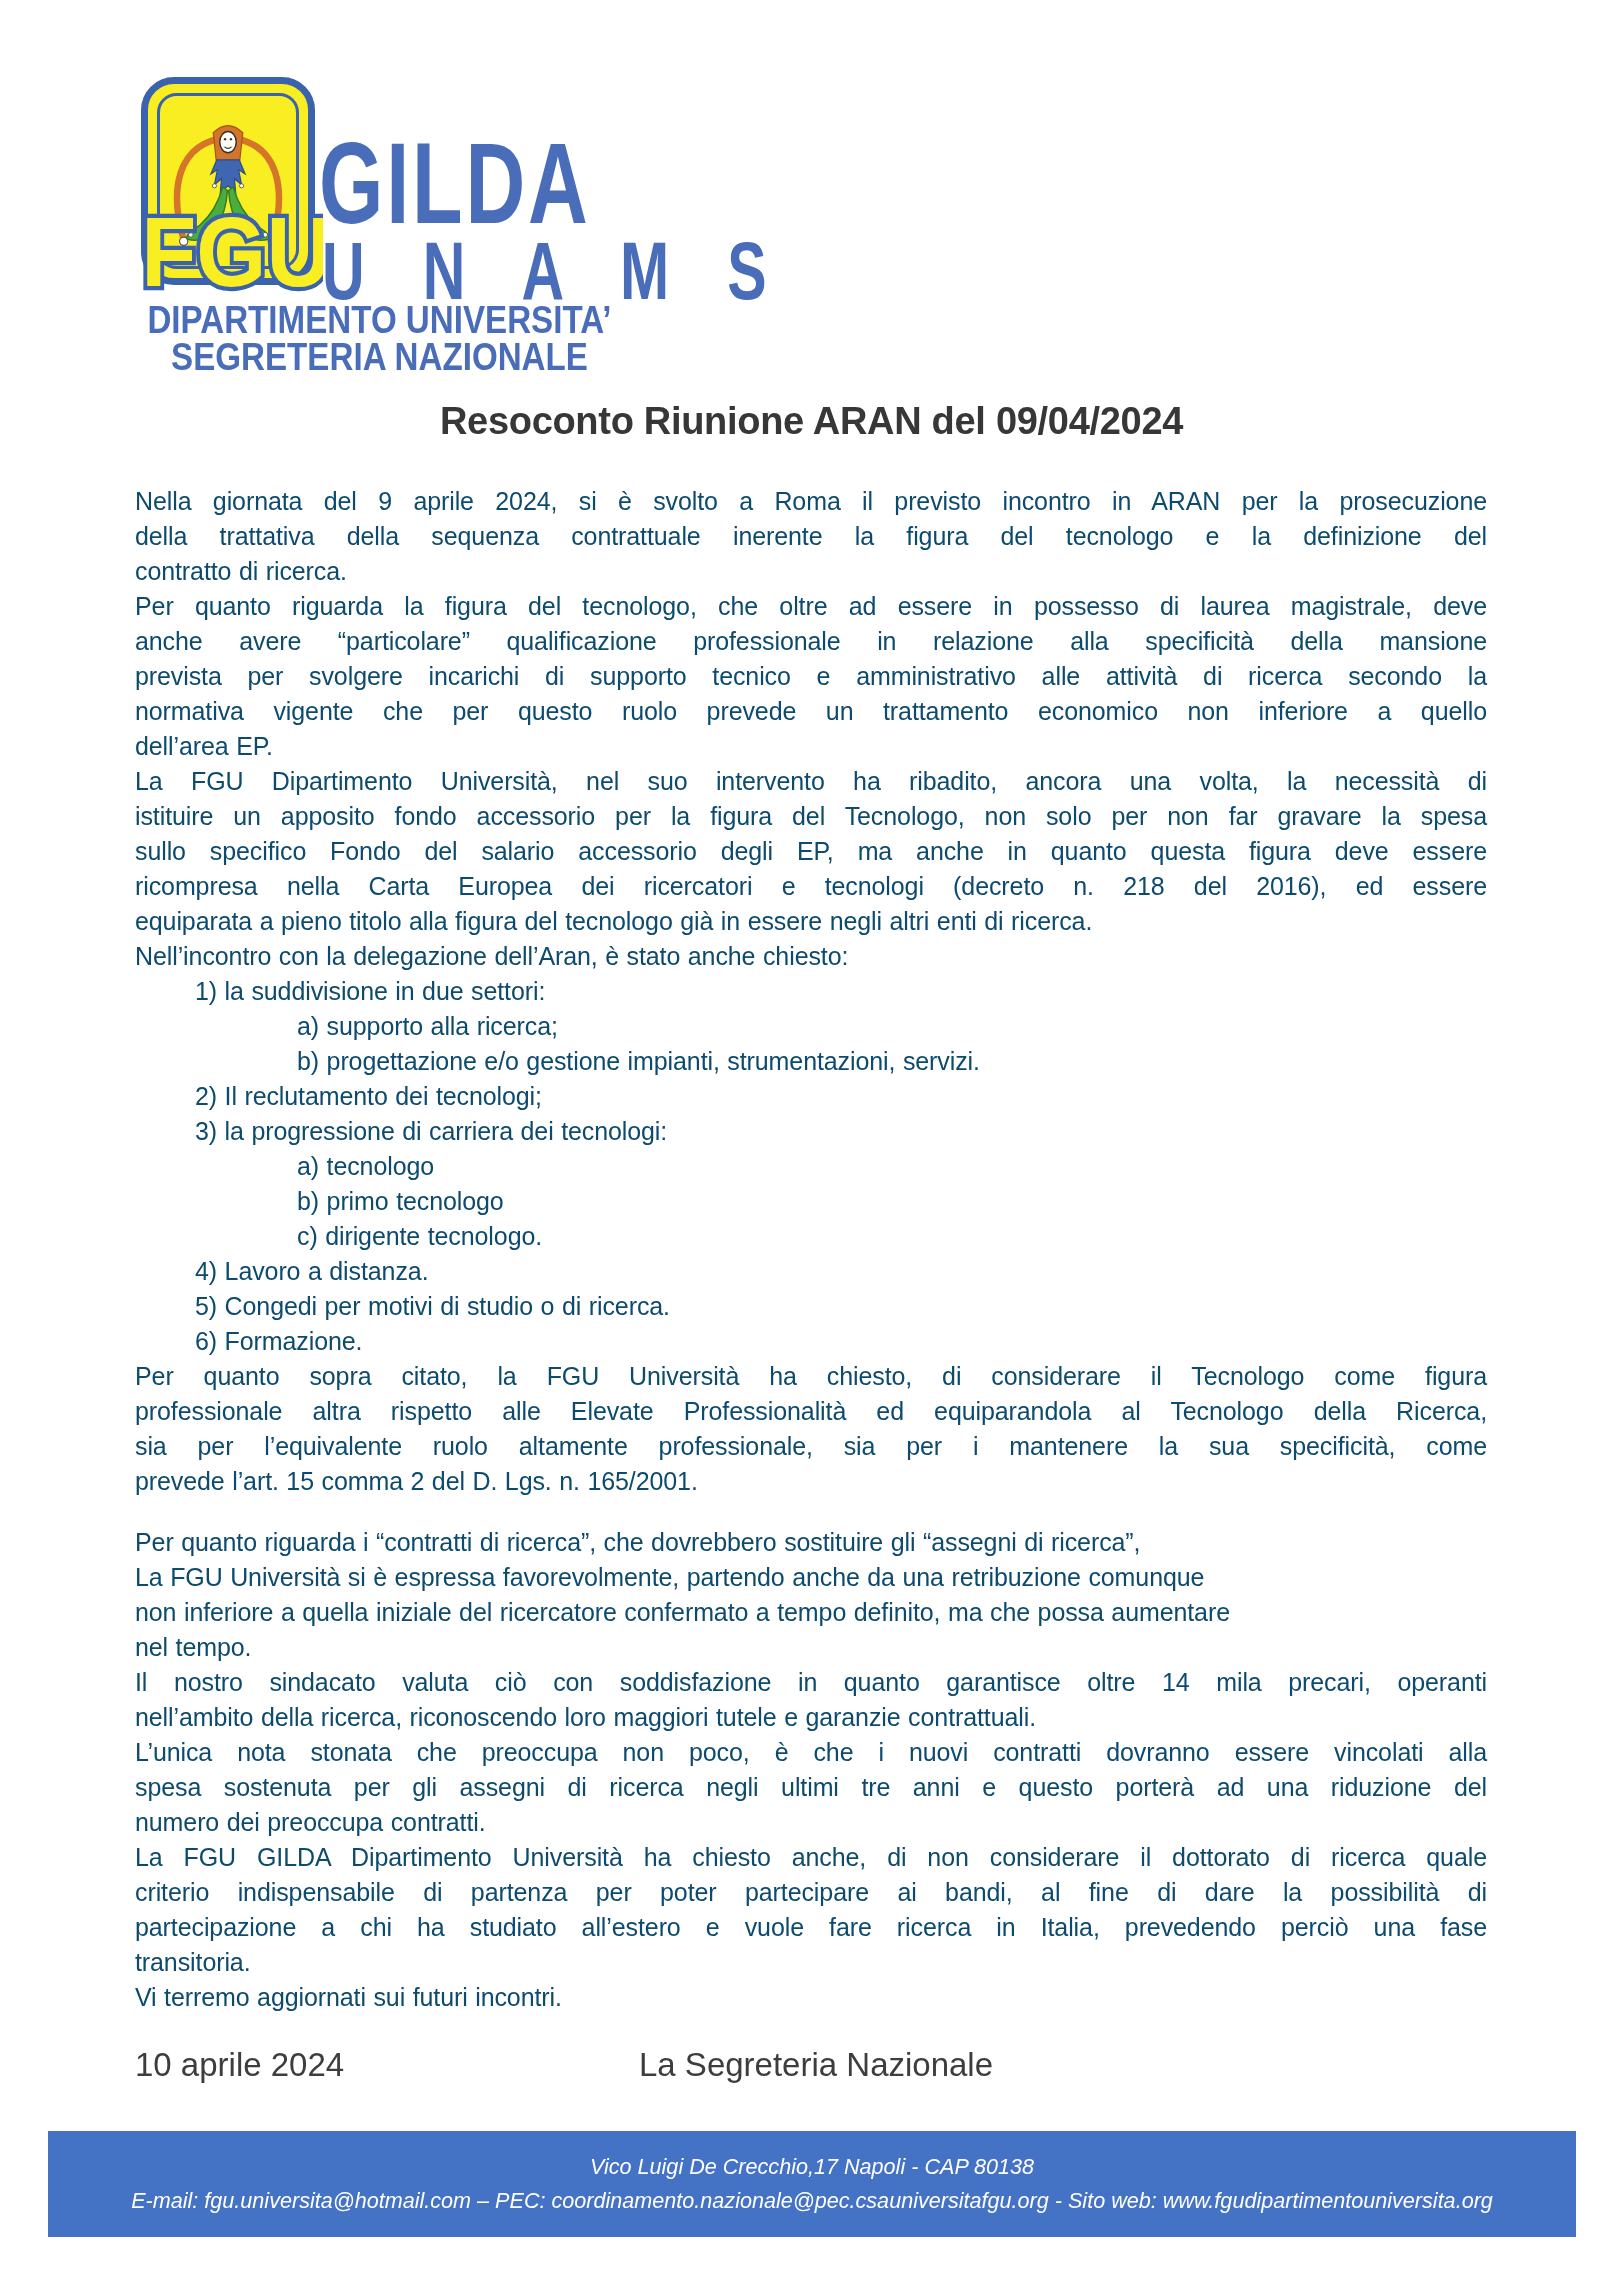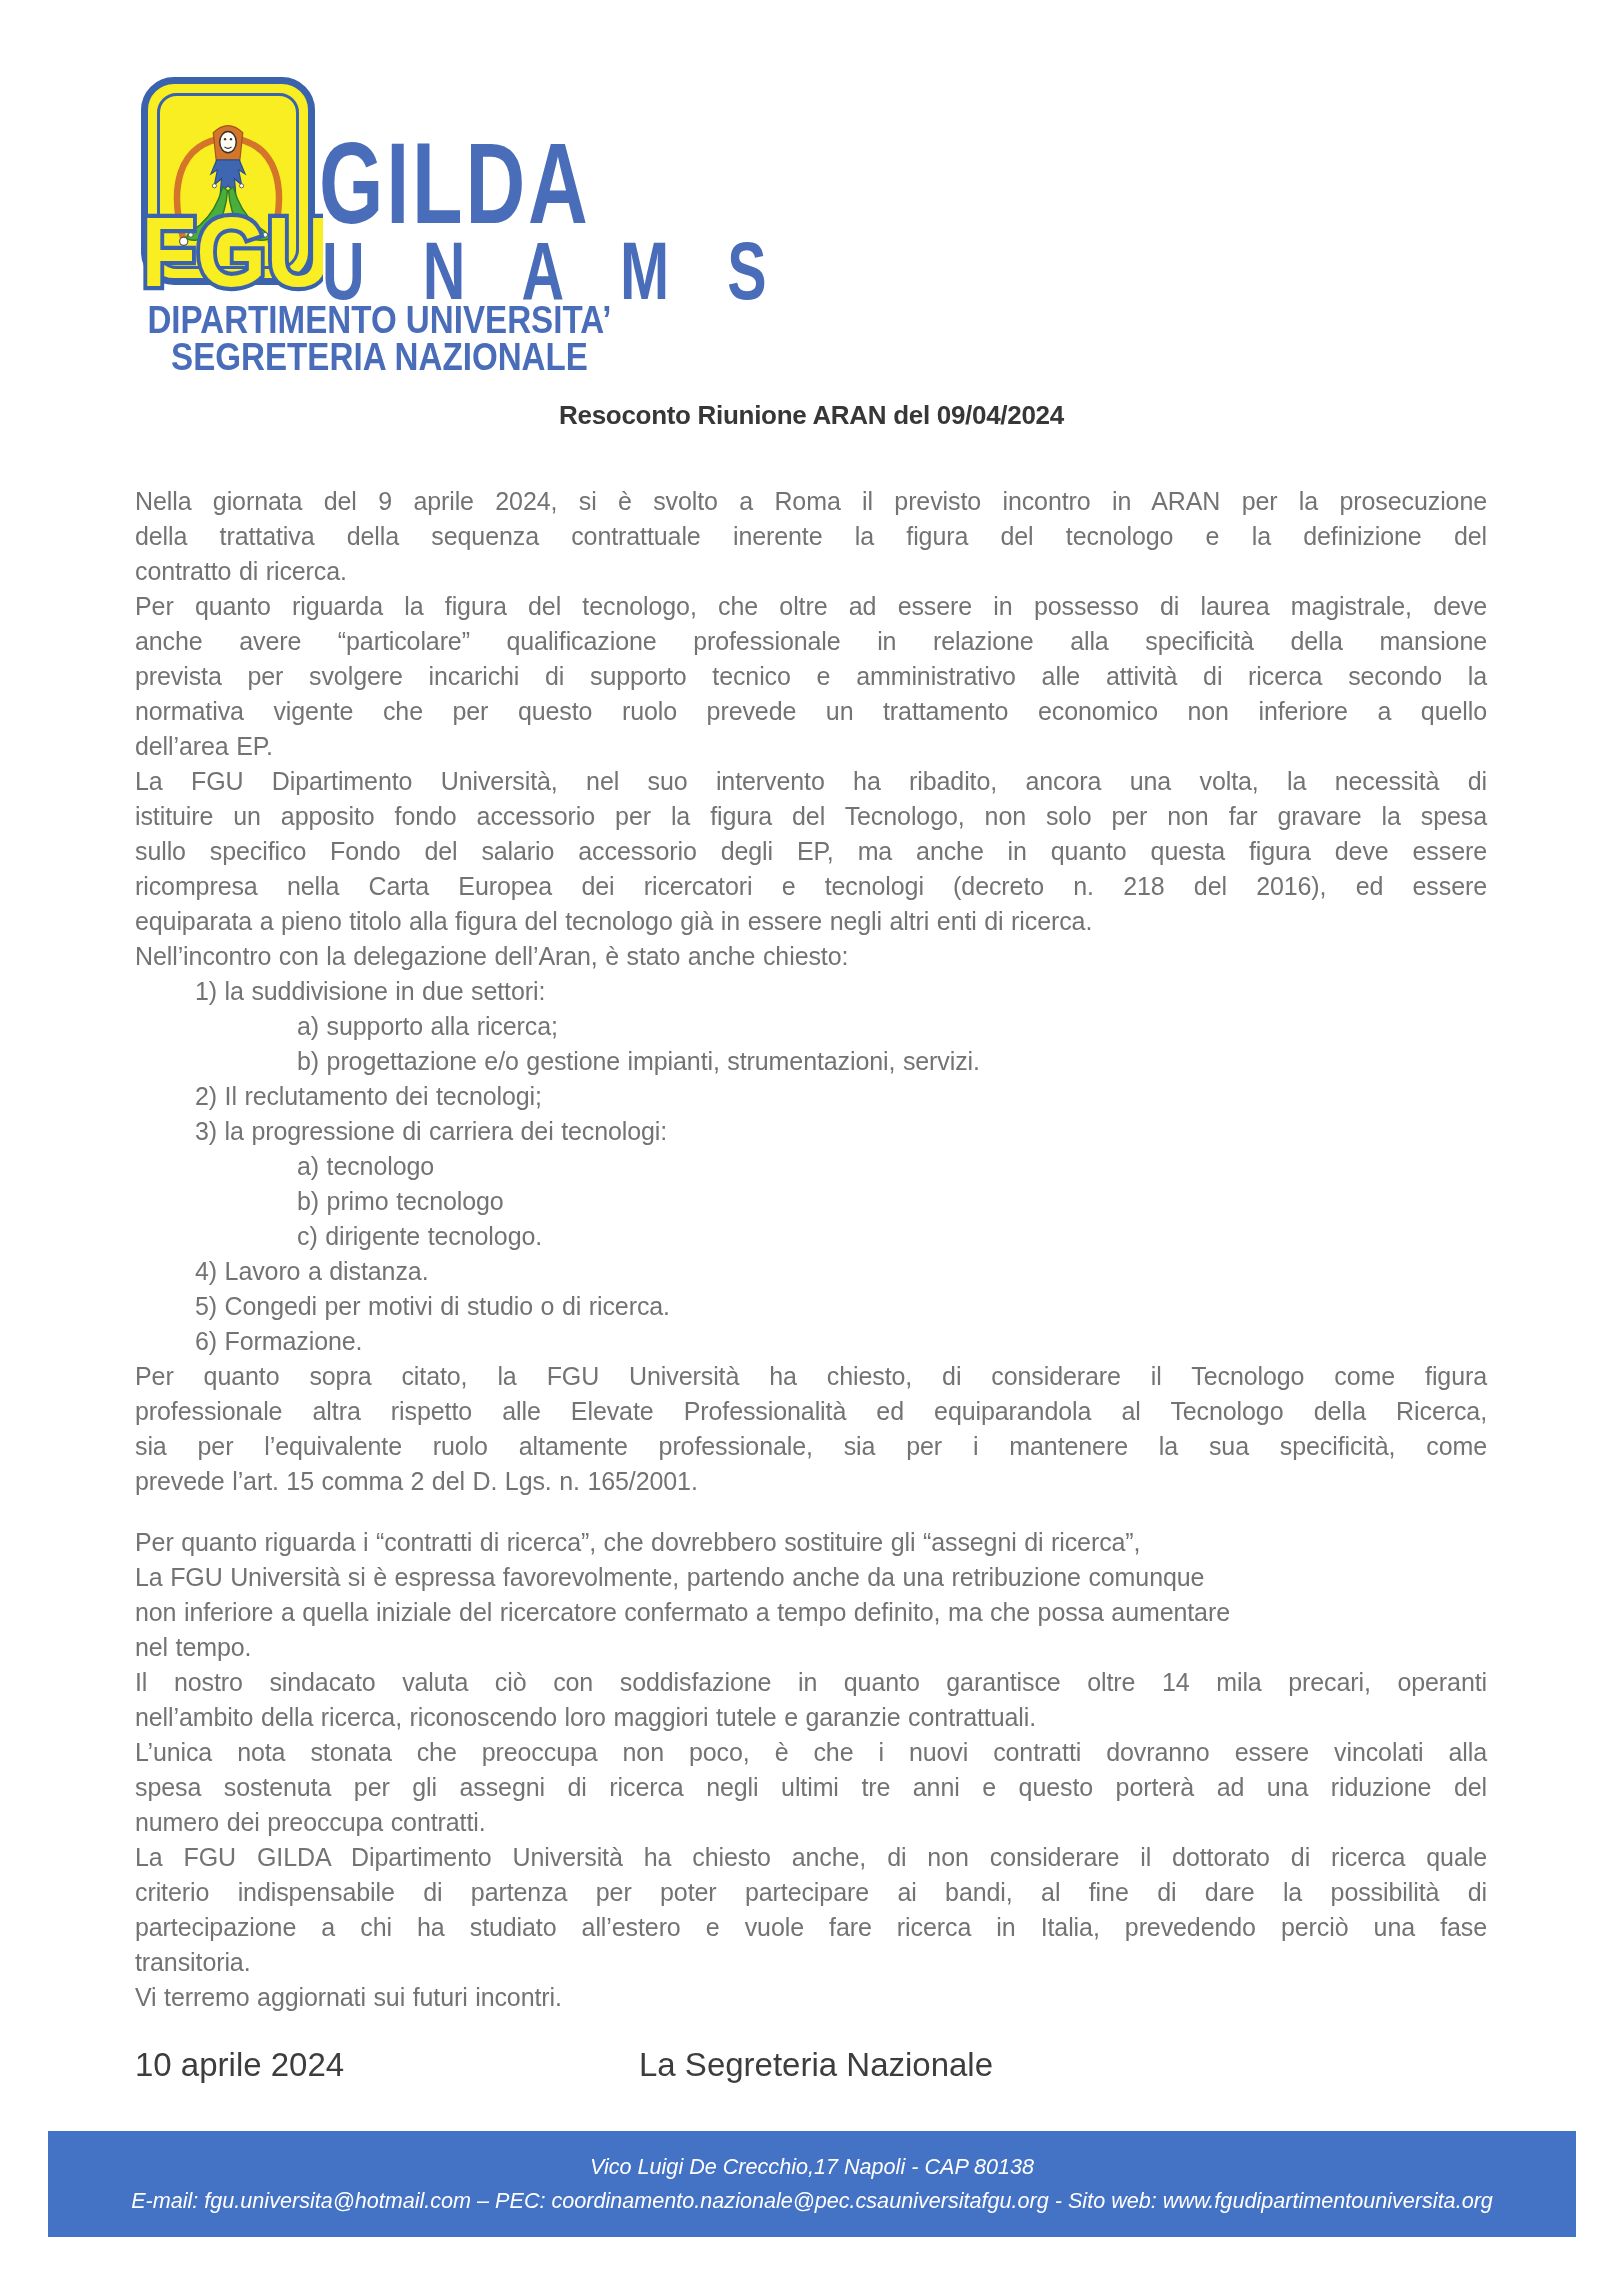--- a/index.html
+++ b/index.html
@@ -45,28 +45,28 @@
     text-align:center;color:#4a6db9;font-weight:700;
     font-size:39px;line-height:37px;
     transform:scaleX(0.85);transform-origin:center top;
     white-space:nowrap;
   }
 
   
   .doc-title{
     position:absolute;left:0;top:400px;width:100%;
     text-align:center;
-    font-size:26px;font-weight:700;color:#373737;
+    font-size:38px;font-weight:700;color:#373737;
     letter-spacing:-0.3px;
   }
 
   
   .body-text{
     position:absolute;left:135px;top:484px;width:1352px;
-    font-size:25px;color:#737373;
+    font-size:25px;color:#0c4a6e;
     letter-spacing:-0.1px;
     word-spacing:0.7px;
   }
   .ln{line-height:35px;min-height:35px;text-align:left;}
   .ln.j{text-align:justify;text-align-last:justify;}
   .ind1{padding-left:60px;}
   .ind2{padding-left:162px;}
   .gap-top{margin-top:26px;}
 
   

